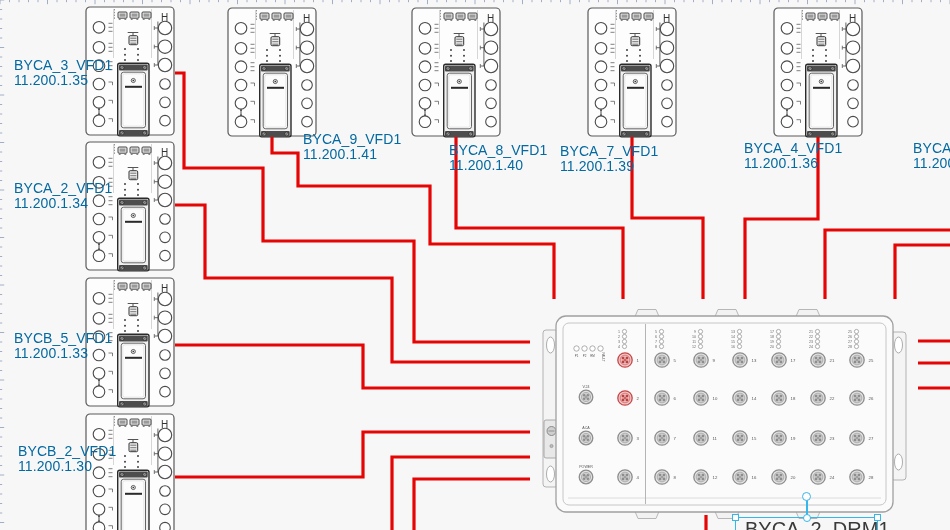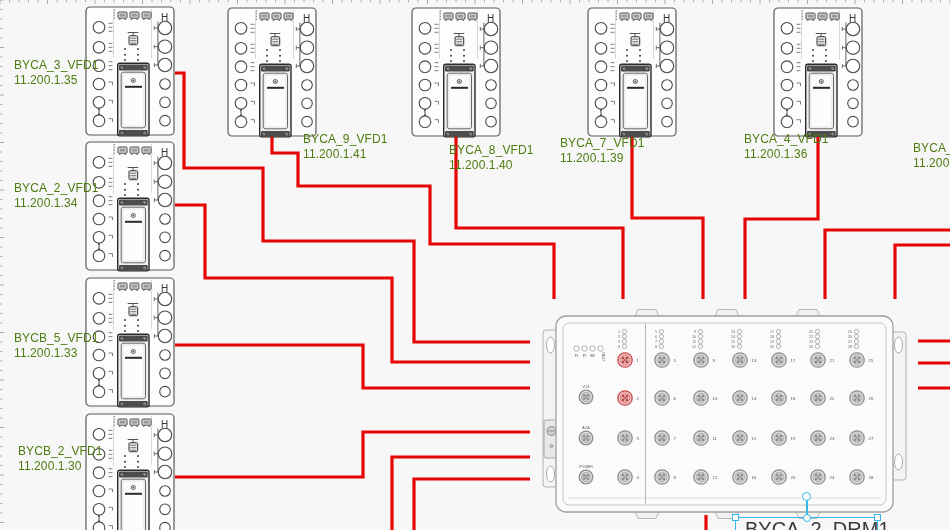--- a/index.html
+++ b/index.html
@@ -3,21 +3,21 @@
 <meta charset="utf-8">
 <style>
   html,body{margin:0;padding:0;}
   body{
     width:950px;height:530px;overflow:hidden;position:relative;
     background:#f7f7f8;
     font-family:"Liberation Sans", sans-serif;
   }
   #diagram{position:absolute;left:0;top:0;}
   .dev-label{
-    position:absolute;font-size:12px;line-height:15.3px;color:#4d7c0f;
+    position:absolute;font-size:14px;line-height:15.3px;color:#0369a1;
     white-space:nowrap;letter-spacing:.1px;
   }
   
   #sel-stem{position:absolute;left:806px;top:500px;width:1.5px;height:18px;background:#35b7ea;}
   #rot-handle{position:absolute;left:802px;top:492px;width:9px;height:9px;border:1.4px solid #35b7ea;border-radius:50%;background:#fff;box-sizing:border-box;}
   #sel-box{position:absolute;left:735px;top:517px;width:143px;height:24px;border:1.4px solid #35b7ea;box-sizing:border-box;background:rgba(255,255,255,.0);}
   #drm-label{position:absolute;left:9px;top:0px;font-size:20px;color:#3a3a3a;white-space:nowrap;}
   .h-sq{position:absolute;width:7px;height:7px;background:#fff;border:1.4px solid #35b7ea;box-sizing:border-box;}
   .h-ci{position:absolute;width:8px;height:8px;background:#fff;border:1.4px solid #35b7ea;border-radius:50%;box-sizing:border-box;}
   
@@ -1270,25 +1270,25 @@
   <div>11.200.1.30</div>
 </div>
 <div class="dev-label" style="left:303px;top:132px">
   <div>BYCA_9_VFD1</div>
   <div>11.200.1.41</div>
 </div>
 <div class="dev-label" style="left:449px;top:143px">
   <div>BYCA_8_VFD1</div>
   <div>11.200.1.40</div>
 </div>
-<div class="dev-label" style="left:560px;top:136px">
+<div class="dev-label" style="left:560px;top:144px">
   <div>BYCA_7_VFD1</div>
   <div>11.200.1.39</div>
 </div>
-<div class="dev-label" style="left:744px;top:132px">
+<div class="dev-label" style="left:744px;top:141px">
   <div>BYCA_4_VFD1</div>
   <div>11.200.1.36</div>
 </div>
 <div class="dev-label" style="left:913px;top:141px">
   <div>BYCA_5_</div>
   <div>11.200.1</div>
 </div>
 
 <div id="sel-stem"></div>
 <div id="rot-handle"></div>

